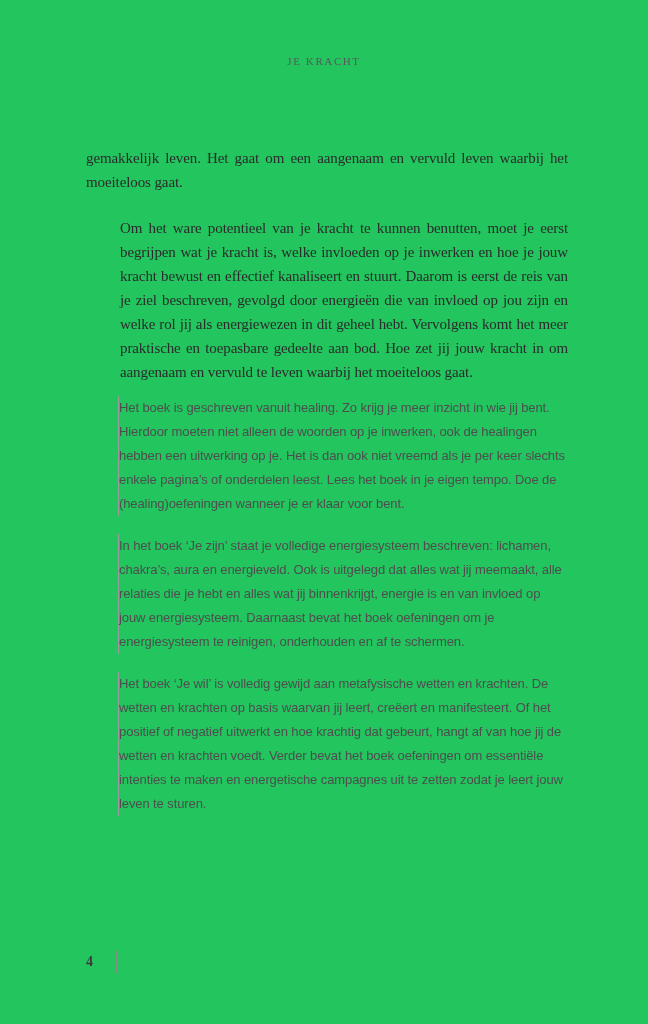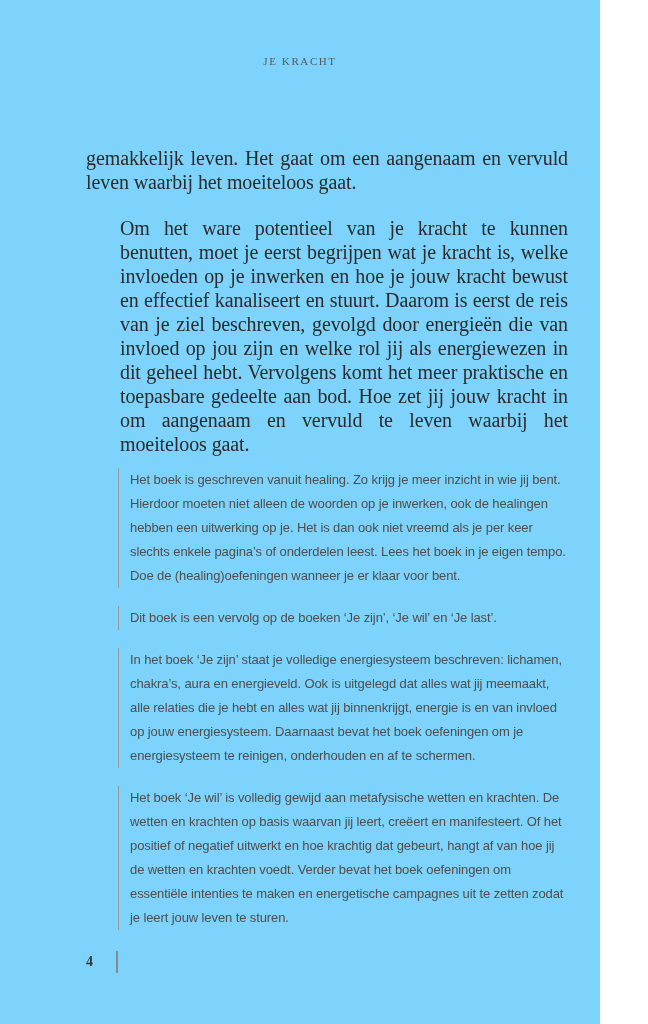--- a/index.html
+++ b/index.html
@@ -2,23 +2,23 @@
 <html lang="nl"><head>
 <meta charset="utf-8">
 <style>
   html, body {
     margin: 0;
     padding: 0;
     background: #ffffff;
   }
   .page {
     position: relative;
-    width: 600px;
+    width: 648px;
     height: 1024px;
-    background: #7dd3fc;
+    background: #22c55e;
     overflow: hidden;
   }
   .running-header {
     position: absolute;
     top: 55px;
     left: 0;
     right: 0;
     text-align: center;
     font-family: "Liberation Serif", serif;
     font-size: 11px;
@@ -27,38 +27,37 @@
   }
   .content {
     position: absolute;
     top: 146px;
     left: 86px;
     width: 482px;
   }
   .body-para {
     margin: 0;
     font-family: "Liberation Serif", serif;
-    font-size: 20px;
+    font-size: 15px;
     line-height: 24px;
     letter-spacing: -0.1px;
     color: #2b2b2b;
     text-align: justify;
     hyphens: none;
   }
   .body-para + .body-para {
     margin-top: 22px;
     margin-left: 34px;
   }
   .quotes {
     margin-top: 12px;
     margin-left: 32px;
   }
   .quote {
     border-left: 1.5px solid #9b9b9b;
-    padding-left: 11px;
     margin: 0;
     font-family: "Liberation Sans", sans-serif;
     font-size: 13px;
     line-height: 24px;
     letter-spacing: -0.1px;
     color: #4e4e4e;
     text-align: left;
   }
   .quote + .quote {
     margin-top: 18px;
@@ -92,21 +91,20 @@
   <div class="running-header">JE KRACHT</div>
 
   <div class="content">
 
     <p class="body-para">gemakkelijk leven. Het gaat om een aangenaam en vervuld leven waarbij het moeiteloos gaat.</p>
 
     <p class="body-para">Om het ware potentieel van je kracht te kunnen benutten, moet je eerst begrijpen wat je kracht is, welke invloeden op je inwerken en hoe je jouw kracht bewust en effectief kanaliseert en stuurt. Daarom is eerst de reis van je ziel beschreven, gevolgd door energieën die van invloed op jou zijn en welke rol jij als energiewezen in dit geheel hebt. Vervolgens komt het meer praktische en toepasbare gedeelte aan bod. Hoe zet jij jouw kracht in om aangenaam en vervuld te leven waarbij het moeiteloos gaat.</p>
 
     <div class="quotes">
       <div class="quote">Het boek is geschreven vanuit healing. Zo krijg je meer inzicht in wie jij bent. Hierdoor moeten niet alleen de woorden op je inwerken, ook de healingen hebben een uitwerking op je. Het is dan ook niet vreemd als je per keer slechts enkele pagina’s of onderdelen leest. Lees het boek in je eigen tempo. Doe de (healing)oefeningen wanneer je er klaar voor bent.</div>
-      <div class="quote">Dit boek is een vervolg op de boeken ‘Je zijn’, ‘Je wil’ en ‘Je last’.</div>
       <div class="quote">In het boek ‘Je zijn’ staat je volledige energiesysteem beschreven: lichamen, chakra’s, aura en energieveld. Ook is uitgelegd dat alles wat jij meemaakt, alle relaties die je hebt en alles wat jij binnenkrijgt, energie is en van invloed op jouw energiesysteem. Daarnaast bevat het boek oefeningen om je energiesysteem te reinigen, onderhouden en af te schermen.</div>
       <div class="quote">Het boek ‘Je wil’ is volledig gewijd aan metafysische wetten en krachten. De wetten en krachten op basis waarvan jij leert, creëert en manifesteert. Of het positief of negatief uitwerkt en hoe krachtig dat gebeurt, hangt af van hoe jij de wetten en krachten voedt. Verder bevat het boek oefeningen om essentiële intenties te maken en energetische campagnes uit te zetten zodat je leert jouw leven te sturen.</div>
     </div>
 
   </div>
 
   <div class="footer">
     <span class="pagenum">4</span>
     <span class="footer-rule"></span>
   </div>

